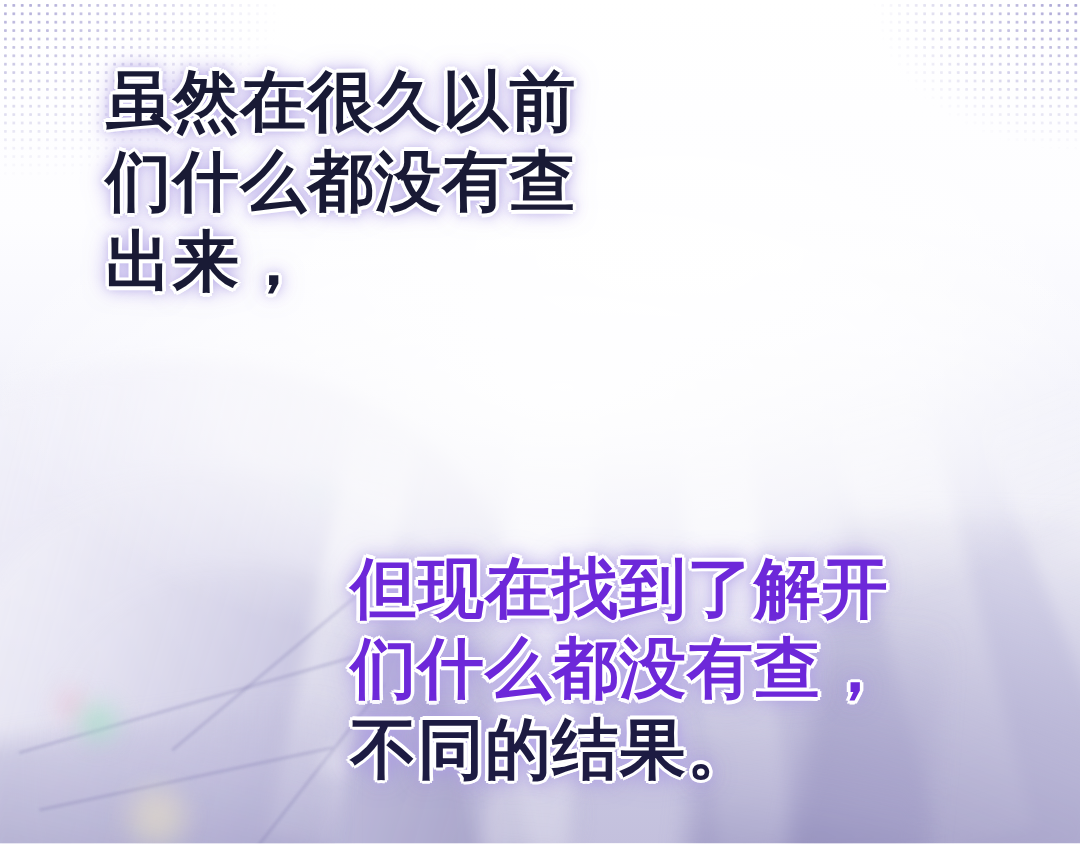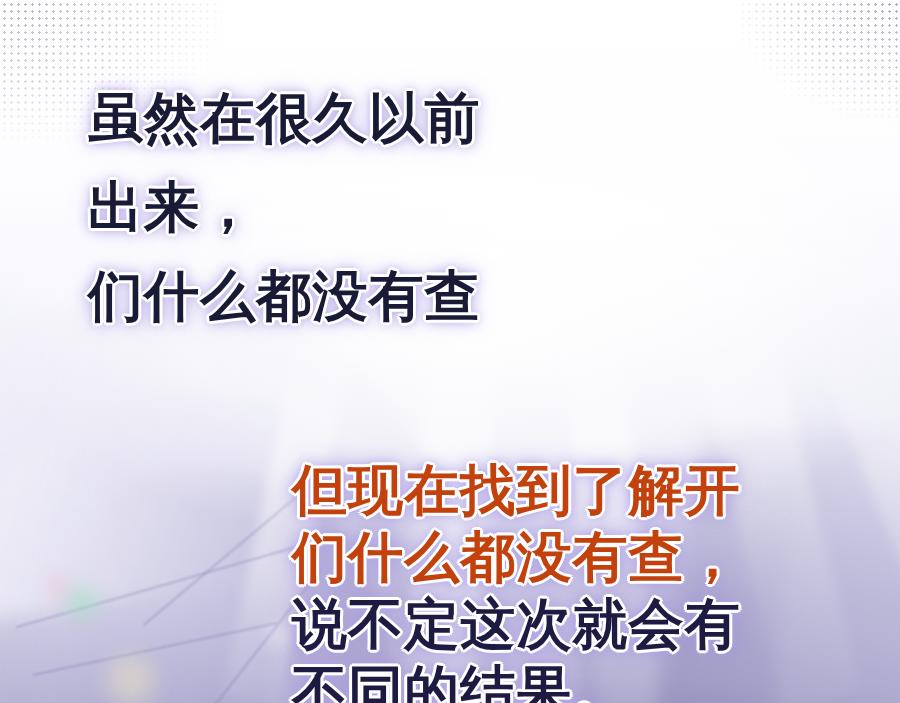--- a/index.html
+++ b/index.html
@@ -178,32 +178,31 @@
     color: #191a35;
     margin-bottom: 12px;
     text-shadow:
       -2px 0 0 #ffffff,  2px 0 0 #ffffff,
        0 -2px 0 #ffffff,  0 2px 0 #ffffff,
       -2px -2px 0 #ffffff, 2px -2px 0 #ffffff,
       -2px 2px 0 #ffffff,  2px 2px 0 #ffffff,
       -3px 0 0 #ffffff,  3px 0 0 #ffffff,
        0 -3px 0 #ffffff,  0 3px 0 #ffffff,
        0 0 7px #b6aae6, 0 0 13px #b6aae6, 0 0 20px rgba(160,140,225,.75);
-    margin-top: 34px;
   }
 
   
   #block-2 {
     left: 292px;
     top: 463px;
     width: 500px;
   }
   #block-2 .line {
     font-size: 55px;
-    color: #c2410c;
+    color: #6d28d9;
     margin-bottom: 12px;
     text-shadow:
       -2px 0 0 #ffffff,  2px 0 0 #ffffff,
        0 -2px 0 #ffffff,  0 2px 0 #ffffff,
       -2px -2px 0 #ffffff, 2px -2px 0 #ffffff,
       -2px 2px 0 #ffffff,  2px 2px 0 #ffffff,
       -3px 0 0 #ffffff,  3px 0 0 #ffffff,
        0 -3px 0 #ffffff,  0 3px 0 #ffffff,
        0 0 7px #b9abe9, 0 0 14px #b0a0e6, 0 0 22px rgba(150,128,222,.8);
   }
@@ -249,24 +248,23 @@
     <div class="bokeh bokeh-teal"></div>
   </div>
 
   <div class="bg-layer haze"></div>
 
   <div class="halftone halftone-tl"></div>
   <div class="halftone halftone-tr"></div>
 
   <div class="balloon" id="block-1">
     <div class="line">虽然在很久以前</div>
+    <div class="line">们什么都没有查</div>
     <div class="line">出来，</div>
-    <div class="line">们什么都没有查</div>
   </div>
 
   <div class="balloon" id="block-2">
     <div class="line">但现在找到了解开</div>
     <div class="line">们什么都没有查，</div>
-    <div class="line line-dark">说不定这次就会有</div>
     <div class="line line-dark">不同的结果。</div>
   </div>
 
 </div>
 
 </body></html>

